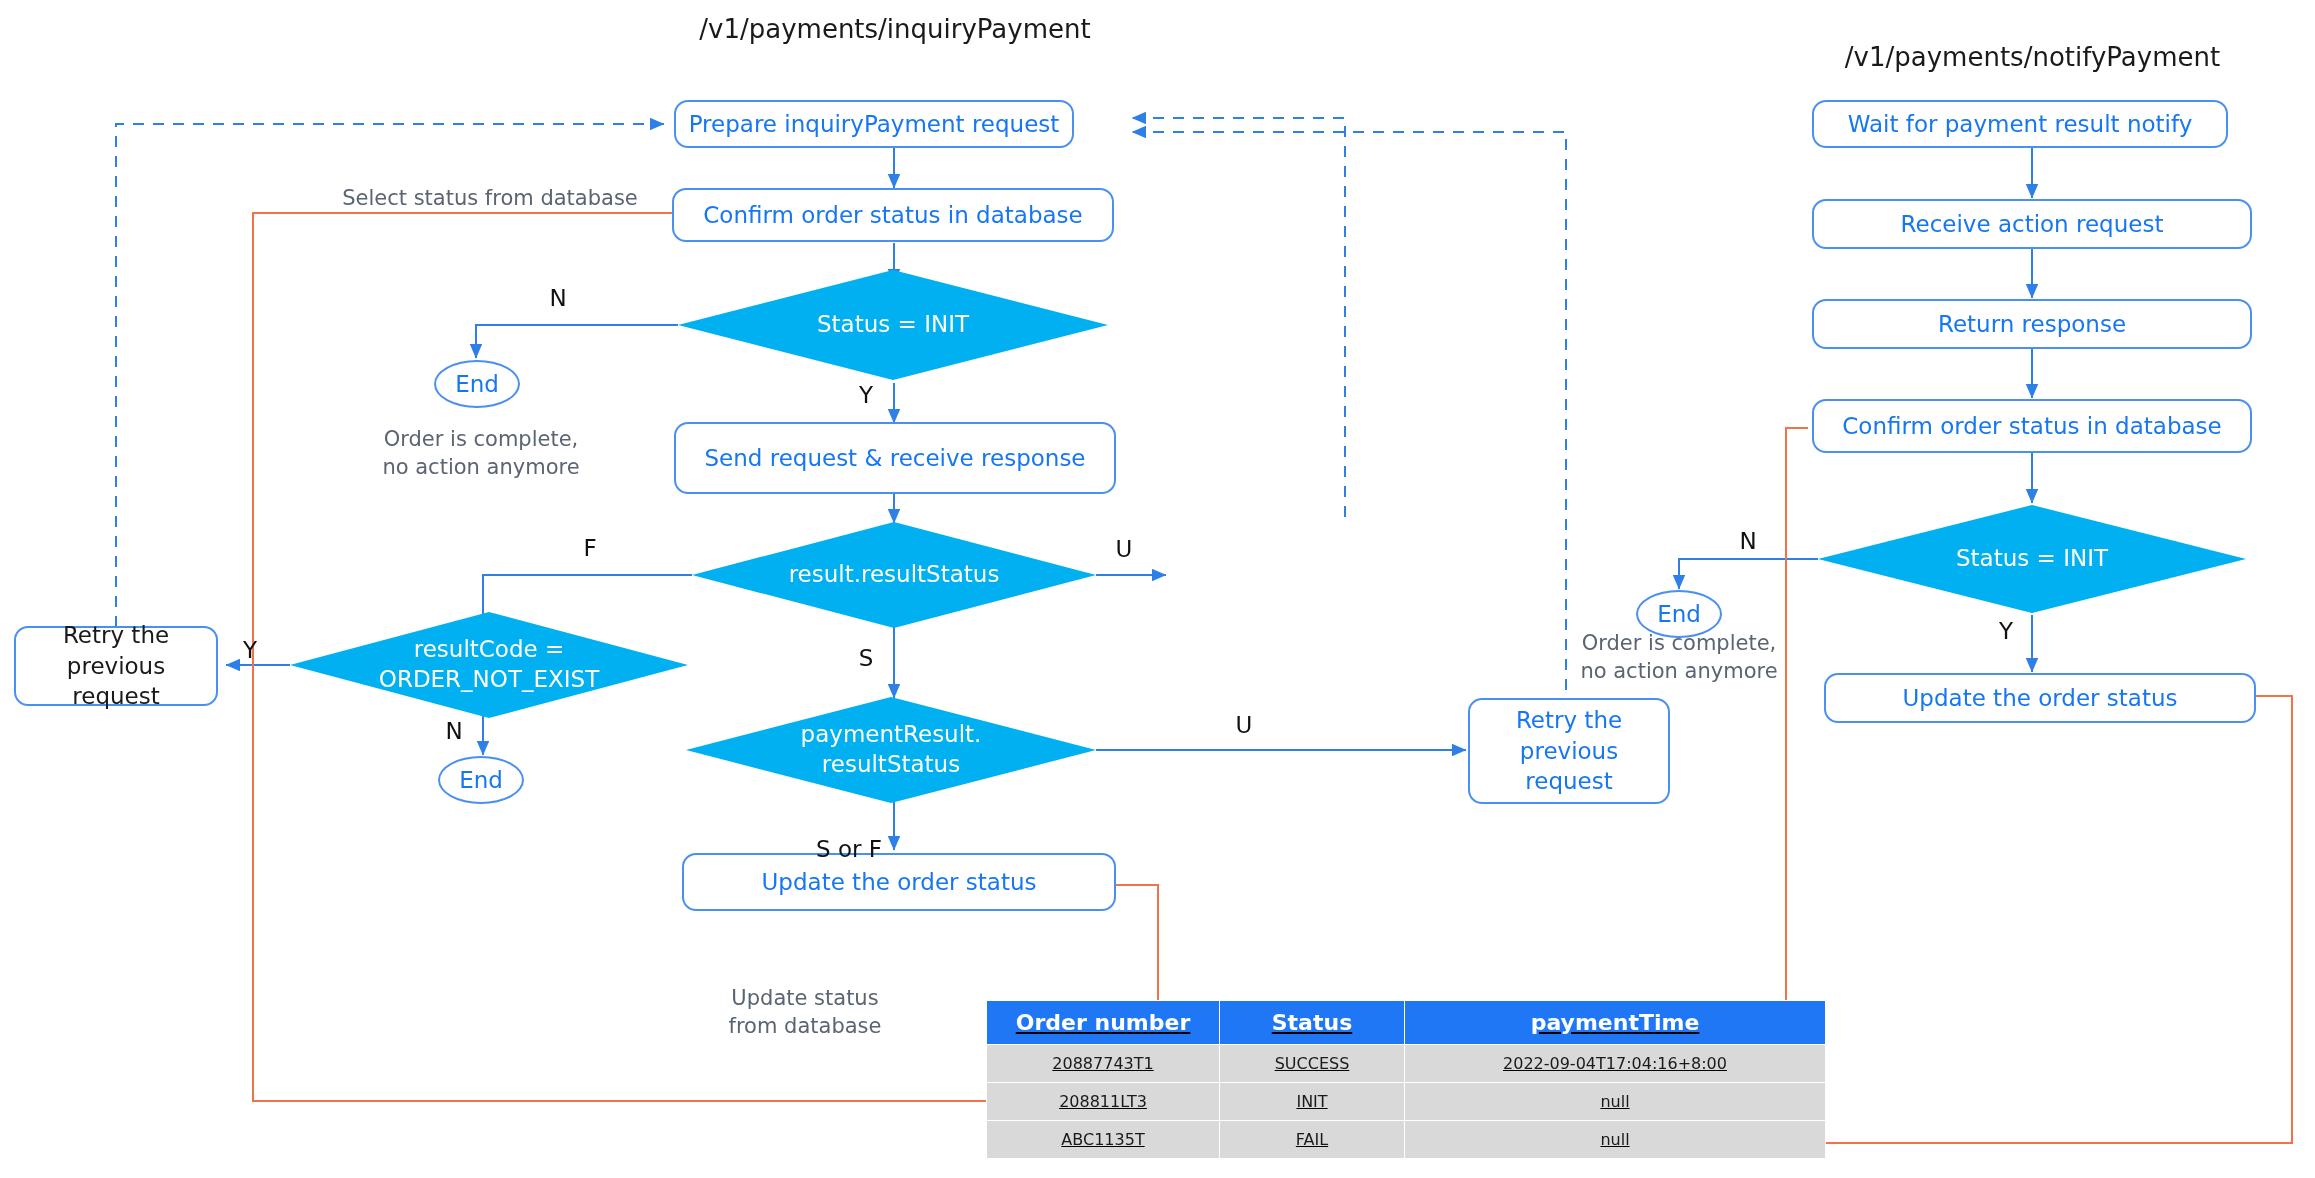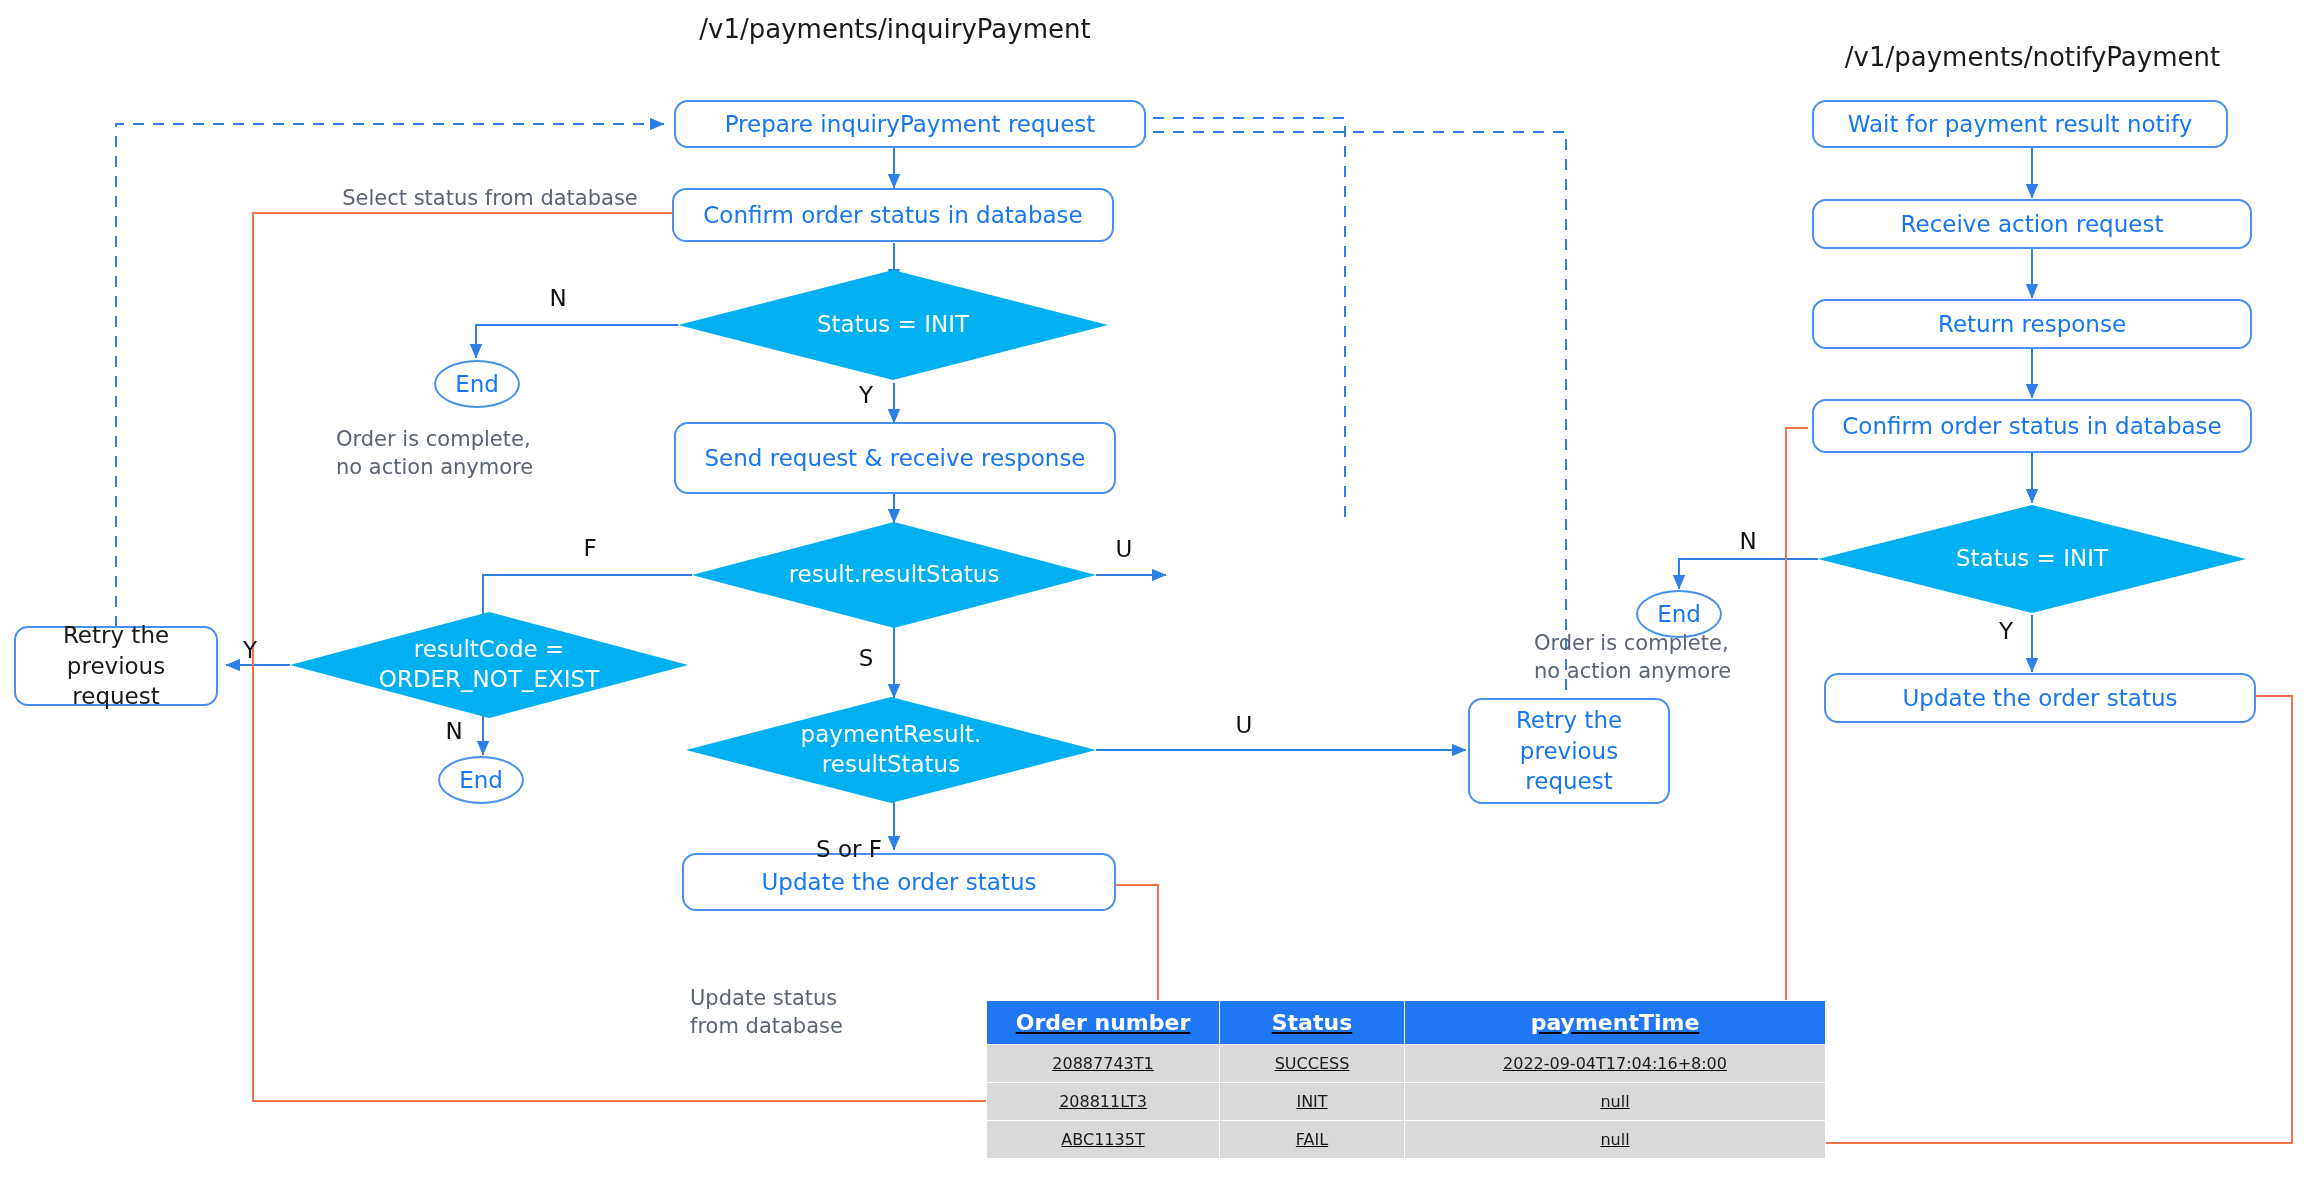--- a/index.html
+++ b/index.html
@@ -38,21 +38,21 @@
   .oval{
     position:absolute;box-sizing:border-box;
     border:2px solid #4a90f0;border-radius:50%;background:#ffffff;
     color:#1777f3;font-size:23px;
     display:flex;align-items:center;justify-content:center;
   }
 
   
   .note{
     position:absolute;color:#5a6472;font-size:21px;line-height:1.32;
-    text-align:left;white-space:pre-line;
+    text-align:center;white-space:pre-line;
   }
   .elabel{
     position:absolute;color:#111111;font-size:23px;
     text-align:center;white-space:nowrap;
   }
 
   
   .tbl{position:absolute;border-collapse:collapse;text-decoration:underline;}
   .tbl th{
     background:#1f77f5;color:#ffffff;font-size:22px;font-weight:bold;
@@ -127,21 +127,21 @@
 
       <path d="M1808,428 L1786,428 L1786,1101"></path>
 
       <path d="M2256,696 L2292,696 L2292,1143 L1770,1143" marker-end="url(#aho)"></path>
     </g>
   </svg>
 
   <div class="ttl" style="left:560px;top:14px;width:670px;">/v1/payments/inquiryPayment</div>
   <div class="ttl" style="left:1710px;top:42px;width:645px;">/v1/payments/notifyPayment</div>
 
-  <div class="box" style="left:674px;top:100px;width:472px;height:48px;">Prepare inquiryPayment request</div>
+  <div class="box" style="left:674px;top:100px;width:400px;height:48px;">Prepare inquiryPayment request</div>
 
   <div class="box" style="left:672px;top:188px;width:442px;height:54px;">Confirm order status in database</div>
 
   <div class="dia" style="left:678px;top:270px;width:430px;height:110px;">
     <span>Status = INIT</span>
   </div>
 
   <div class="oval" style="left:434px;top:360px;width:86px;height:48px;">End</div>
 
   <div class="box" style="left:674px;top:422px;width:442px;height:72px;">Send request &amp; receive response</div>

